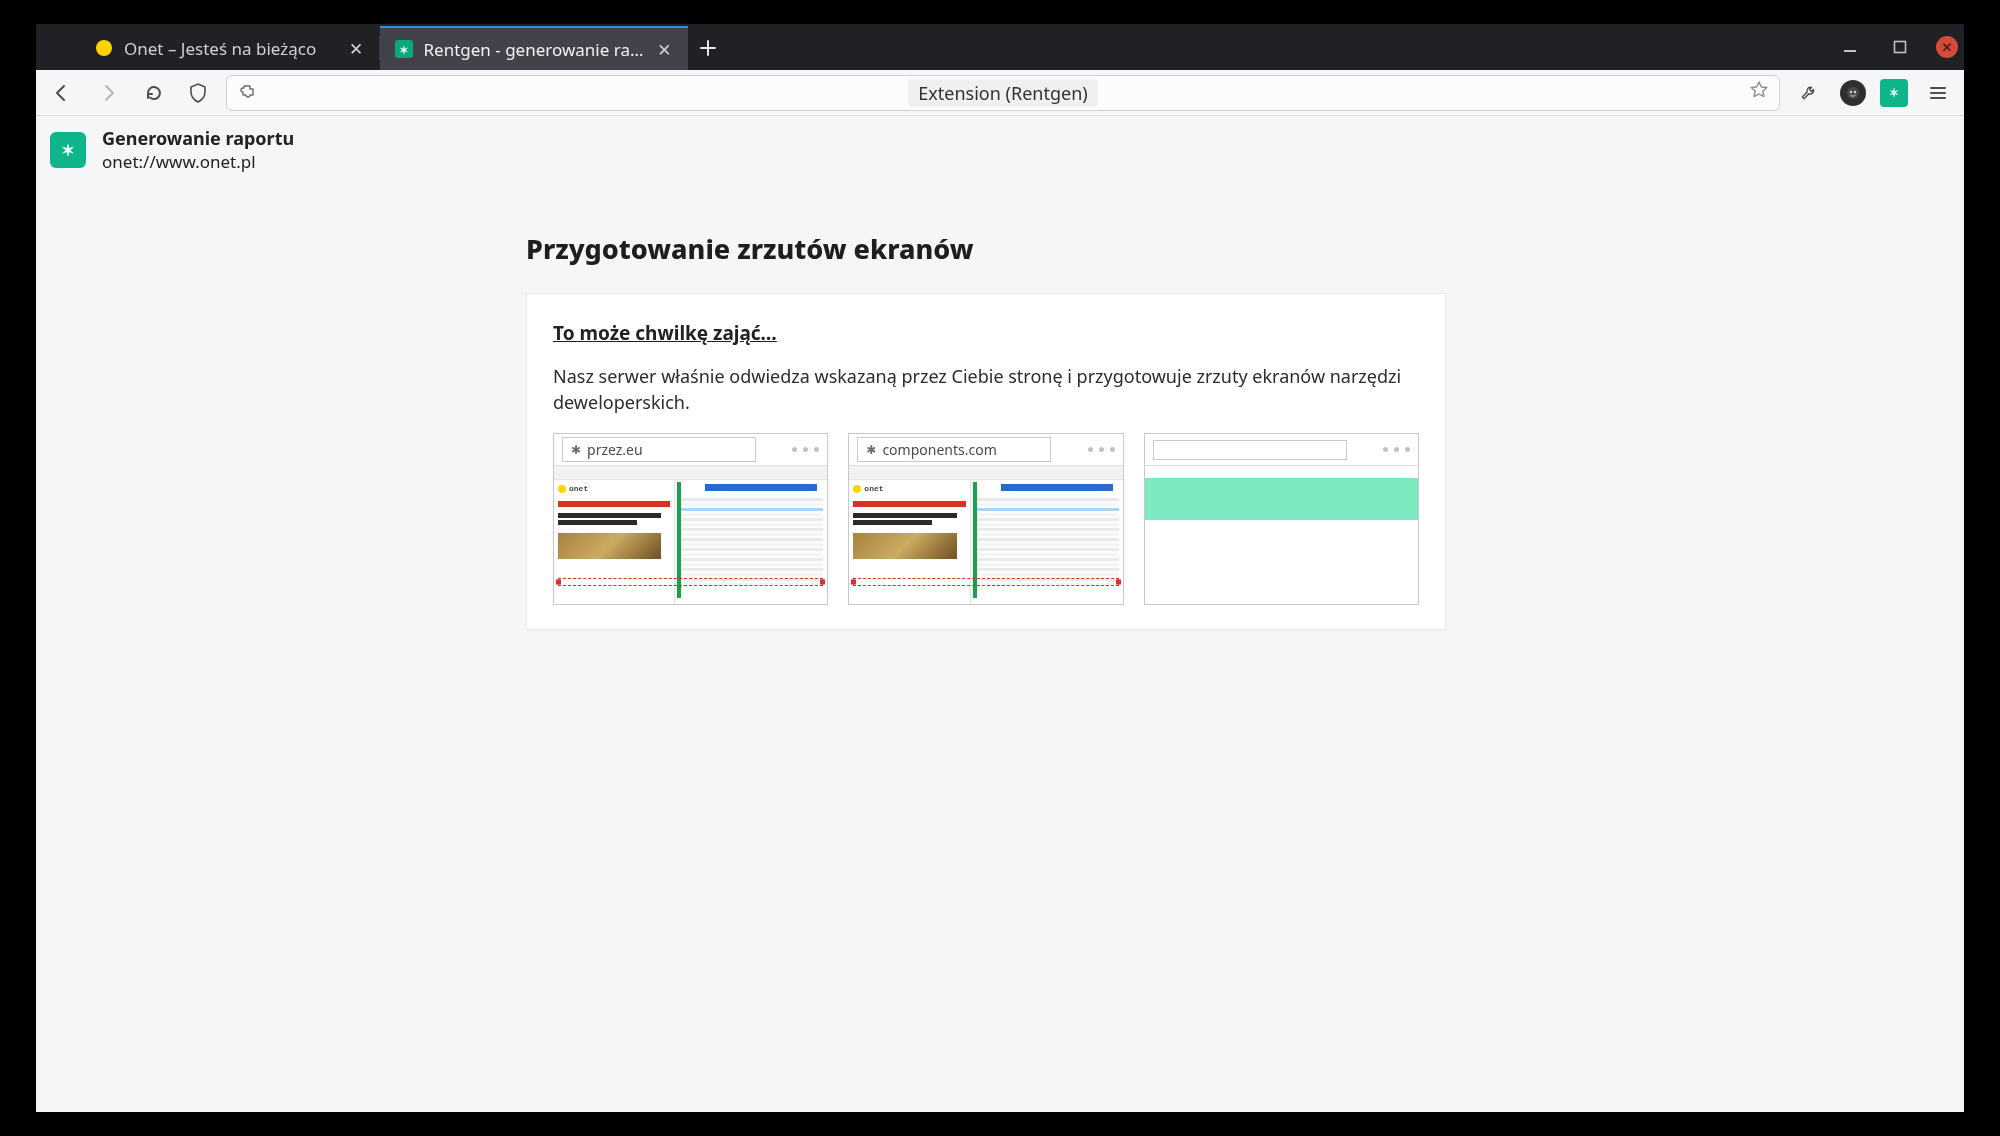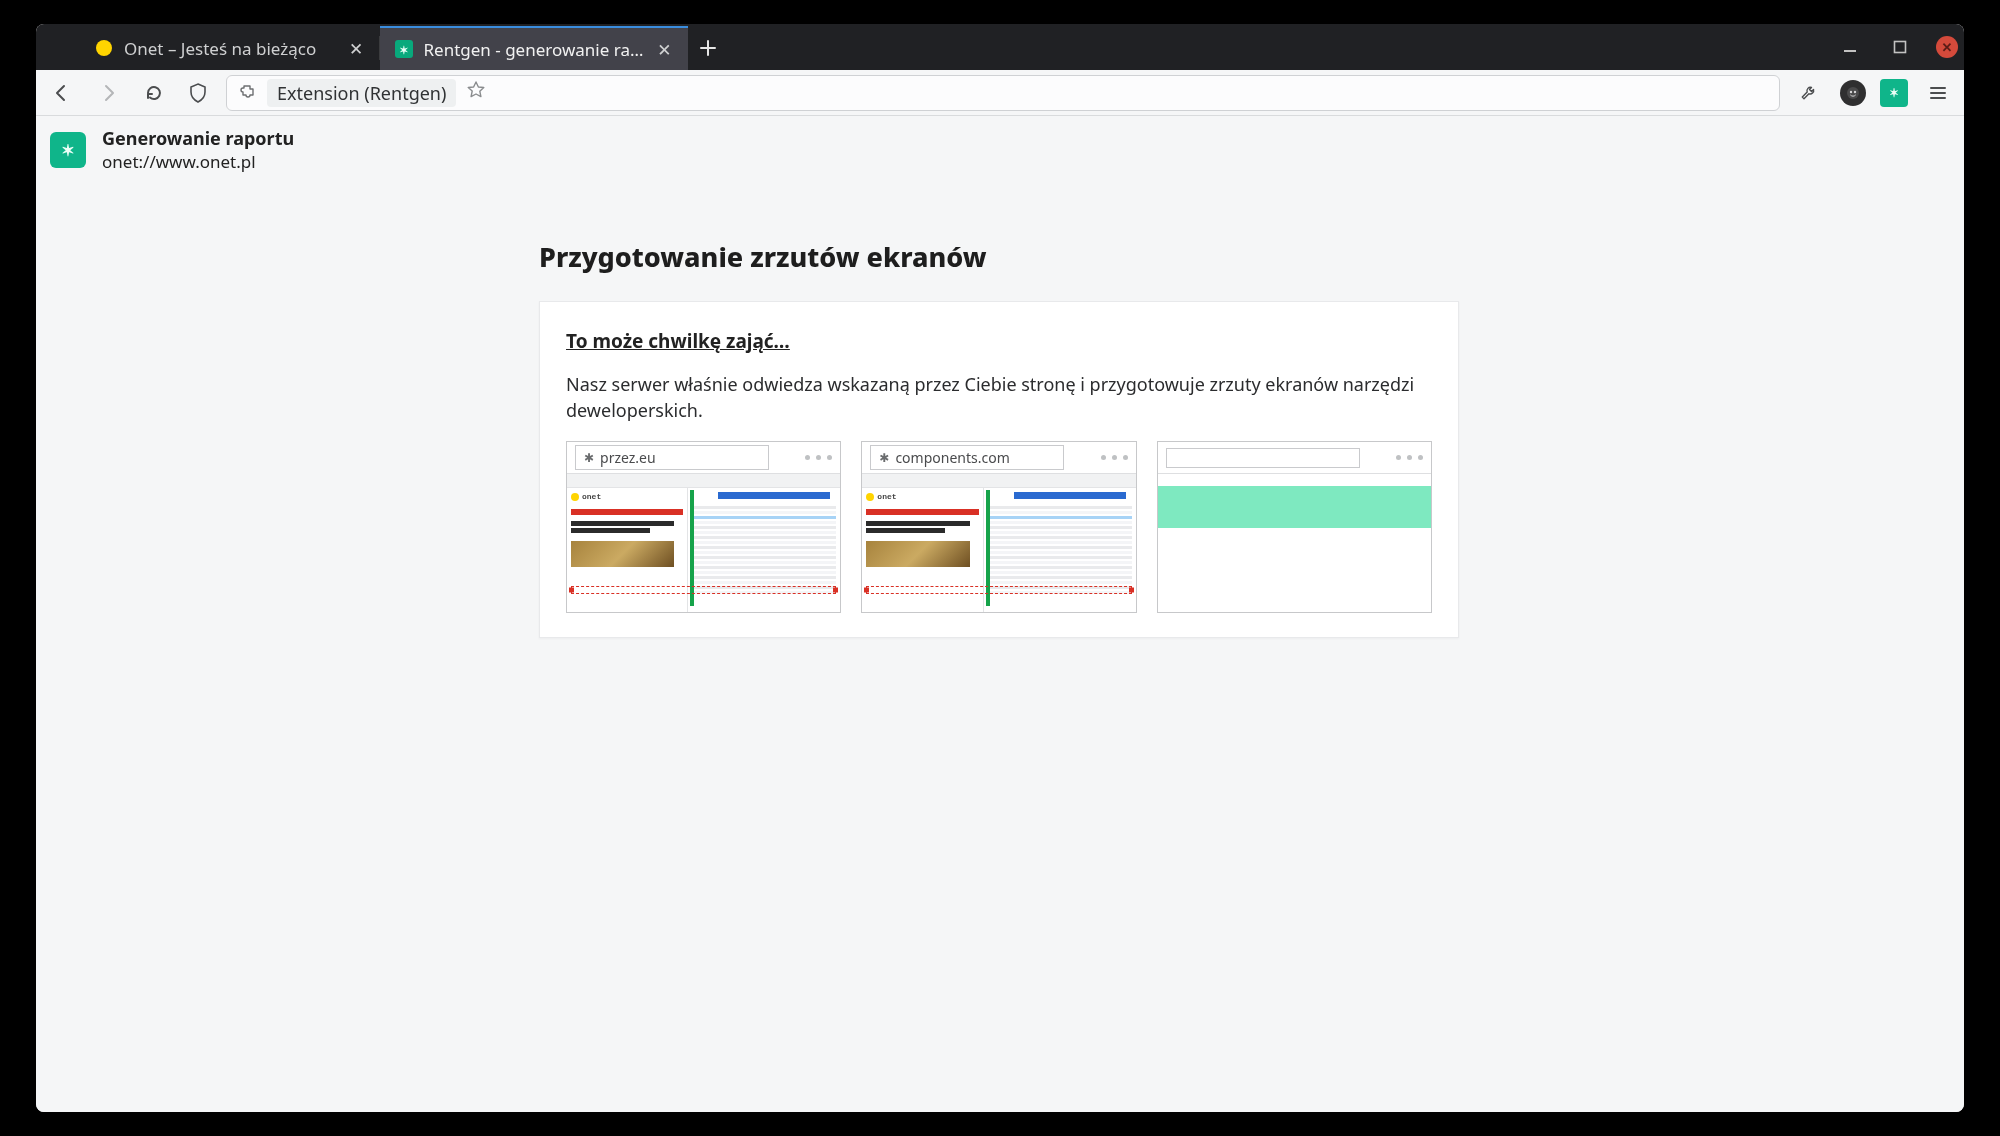--- a/index.html
+++ b/index.html
@@ -2,21 +2,21 @@
 <html><head>
 <meta charset="utf-8">
 <style>
   * { margin: 0; padding: 0; box-sizing: border-box; }
   html, body { width: 2000px; height: 1136px; background: #000; font-family: "Segoe UI", "Noto Sans", system-ui, sans-serif; }
   .window {
     position: absolute;
     left: 36px; top: 24px;
     width: 1928px; height: 1088px;
     background: #f5f6f7;
-    border-radius: 8px;
+    border-radius: 0;
     overflow: hidden;
     display: flex; flex-direction: column;
   }
   
   .tabbar {
     height: 46px;
     background: #202124;
     display: flex; align-items: flex-end;
     padding-left: 44px;
     position: relative;
@@ -75,22 +75,23 @@
   .tb-btn.dim { color: #b4b6b8; }
   .shield { width: 28px; height: 28px; display: flex; align-items: center; justify-content: center; }
   .urlbar {
     flex: 1 1 auto;
     height: 36px;
     border: 1px solid #cfd1d4;
     border-radius: 6px;
     background: #fcfcfd;
     display: flex; align-items: center;
     padding: 0 10px;
-    gap: 10px;
+    gap: 4px;
     min-width: 0;
+    justify-content: space-between;
   }
   .urlbar .lock { color: #6d6f71; display: flex; align-items: center; }
   .ext-chip {
     padding: 2px 10px;
     background: #eef0f1;
     border-radius: 4px;
     color: #303234;
     font-size: 18px;
   }
   .url-text {
@@ -117,21 +118,21 @@
     position: absolute; left: 14px; top: 10px;
     display: flex; align-items: center; gap: 16px;
   }
   .ph-favicon {
     width: 36px; height: 36px; border-radius: 6px; background: #0fb58a;
     display: flex; align-items: center; justify-content: center; color: #eafff7; font-weight: 800;
   }
   .ph-title { font-size: 18px; font-weight: 700; color: #222; }
   .ph-url { font-size: 17px; color: #222; }
   .content-col {
-    position: absolute; left: 490px; top: 122px; width: 920px; margin-left: 13px;
+    position: absolute; left: 490px; top: 114px; width: 920px;
   }
   .h1 { font-size: 27px; font-weight: 800; color: #1e1e1e; margin-bottom: 26px; }
   .card {
     background: #ffffff;
     border: 1px solid #e8e9eb;
     box-shadow: 0 1px 2px rgba(0,0,0,0.04);
     padding: 26px 26px 24px 26px;
   }
   .card-h { font-size: 19px; font-weight: 700; color: #222; margin-bottom: 18px; text-decoration: underline; }
   .card-p { font-size: 18px; color: #2b2c2e; line-height: 1.42; margin-bottom: 18px; }

